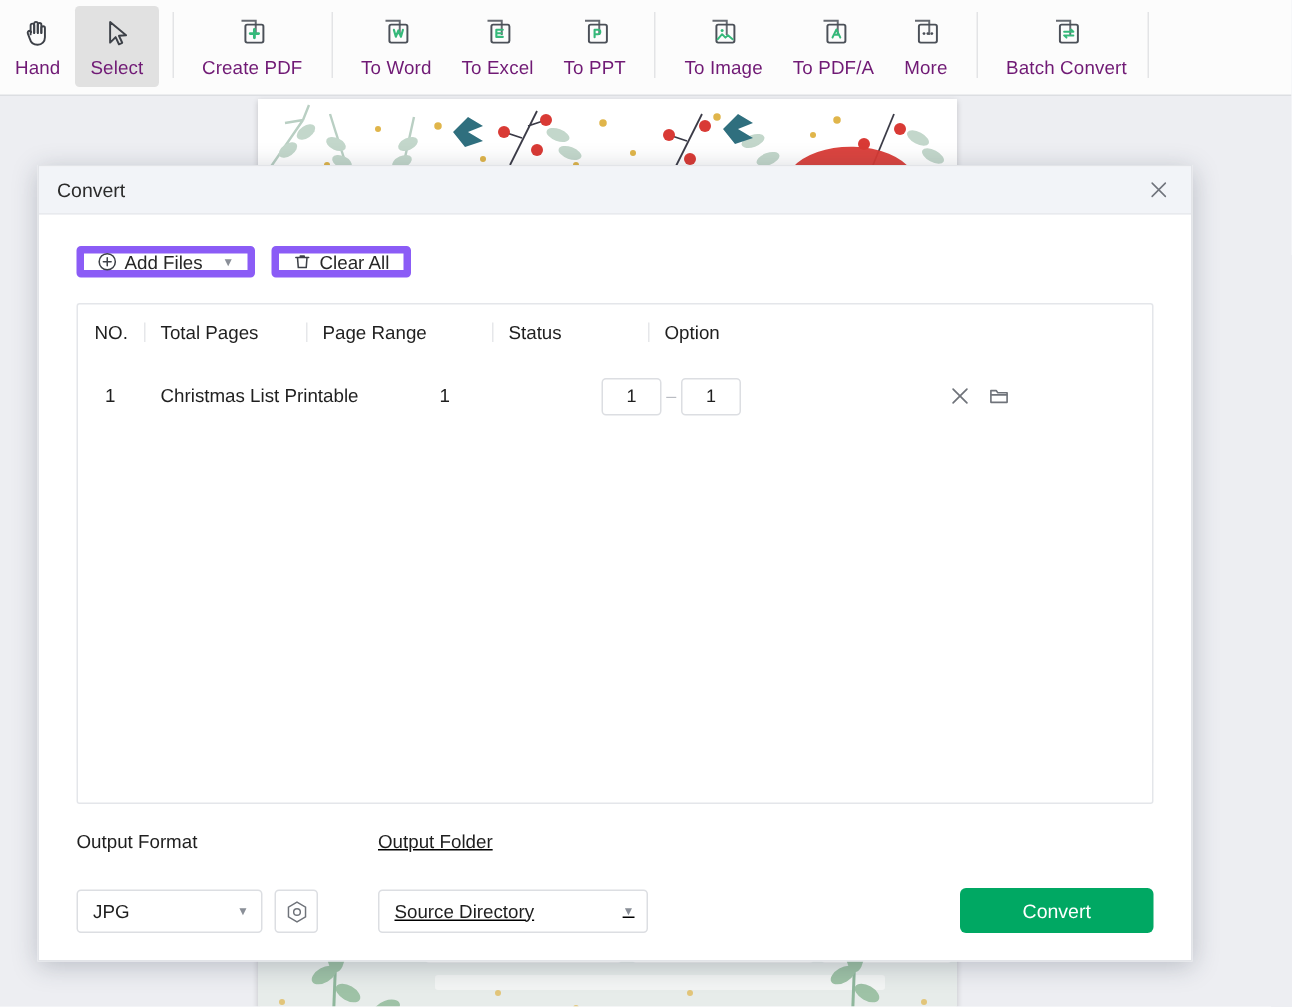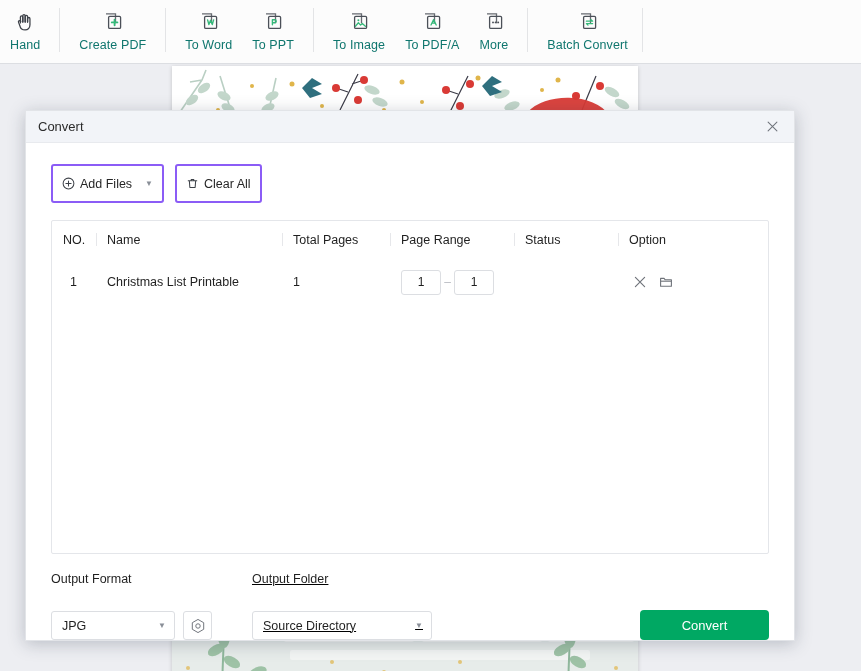--- a/index.html
+++ b/index.html
@@ -22,21 +22,21 @@
   }
   .tb-item {
     height:54px; margin-top:4px;
     display:flex; flex-direction:column; align-items:center; justify-content:flex-start;
     padding:4px 10px 0 10px; border-radius:3px;
     cursor:default; position:relative;
   }
   .tb-item.active { background:#e1e1e1; }
   .tb-ico { height:28px; display:flex; align-items:center; justify-content:center; }
   .tb-label {
-    font-size:12.5px; color:#0f766e; margin-top:2px; white-space:nowrap; letter-spacing:.1px;
+    font-size:12.5px; color:#701a75; margin-top:2px; white-space:nowrap; letter-spacing:.1px;
   }
   .tb-sep { width:1px; height:44px; background:#e3e4e6; margin:8px 9px 0 9px; }
 
   
   #doc-area { position:absolute; left:0; top:64px; width:861px; height:607px;
               background:#edeef2; overflow:hidden; }
   #page {
     position:absolute; left:172px; top:2px; width:466px; height:620px;
     background:#ffffff; box-shadow:0 1px 4px rgba(0,0,0,.18);
     overflow:hidden;
@@ -58,21 +58,21 @@
   #dlg-title .t { font-size:13px; color:#2b2b2b; flex:1; }
   #dlg-close {
     width:24px; height:22px; display:flex; align-items:center; justify-content:center;
     color:#7b7f87; cursor:default;
   }
 
   #dlg-body { position:relative; padding:0 25px; }
 
   .btn-row { display:flex; align-items:center; gap:11px; padding-top:21px; }
   .obtn {
-    height:39px; border:2px solid #8b5cf6; border-radius:3px; background:#fff;
+    height:21px; border:5px solid #8b5cf6; border-radius:3px; background:#fff;
     display:flex; align-items:center; padding:0 9px; font-size:12.5px; color:#262626;
     cursor:default; gap:5px;
   }
   .obtn .caret { margin-left:8px; color:#8a8f98; font-size:8px; line-height:1; }
 
   
   #table-wrap {
     margin-top:17px; border:1px solid #e4e6ea; border-radius:2px;
     height:334px; background:#fff; position:relative;
   }
@@ -234,20 +234,28 @@
       <svg width="22" height="22" viewBox="0 0 24 24" fill="none" stroke="#3d4148" stroke-width="1.4" stroke-linecap="round" stroke-linejoin="round">
         <path d="M7 13V6.5a1.3 1.3 0 0 1 2.6 0V12"></path>
         <path d="M9.6 12V5.2a1.3 1.3 0 0 1 2.6 0V12"></path>
         <path d="M12.2 12V6a1.3 1.3 0 0 1 2.6 0v6"></path>
         <path d="M14.8 12V8.4a1.3 1.3 0 0 1 2.6 0V15c0 3.3-2.2 5.6-5.3 5.6-3.2 0-5.1-2-5.6-4.2L5 12.4c-.4-1 .2-1.9 1.1-2 .6 0 1 .3 1.3.9"></path>
       </svg>
     </span>
     <span class="tb-label">Hand</span>
   </div>
 
+  <div class="tb-item active">
+    <span class="tb-ico">
+      <svg width="22" height="22" viewBox="0 0 24 24" fill="none" stroke="#3d4148" stroke-width="1.4" stroke-linejoin="round">
+        <path d="M7 4 L7 19 L11 15 L13.4 20.2 L15.8 19.1 L13.4 14 L18.6 13.6 Z"></path>
+      </svg>
+    </span>
+    <span class="tb-label">Select</span>
+  </div>
 
   <div class="tb-sep"></div>
 
   <div class="tb-item">
     <span class="tb-ico">
       <svg width="24" height="24" viewBox="0 0 24 24" fill="none" stroke="#4b5058" stroke-width="1.3">
         <path d="M5 3.8h9.5v9.5" opacity=".85"></path>
         <rect x="7.6" y="6.4" width="12" height="12" rx="1.2"></rect>
         <path d="M13.6 9.6v5.6M10.8 12.4h5.6" stroke="#35b97a" stroke-width="1.9" stroke-linecap="round"></path>
       </svg>
@@ -261,20 +269,30 @@
     <span class="tb-ico">
       <svg width="24" height="24" viewBox="0 0 24 24" fill="none" stroke="#4b5058" stroke-width="1.3">
         <path d="M5 3.8h9.5v9.5" opacity=".85"></path>
         <rect x="7.6" y="6.4" width="12" height="12" rx="1.2"></rect>
         <path d="M10.6 9.9l1.3 4.6 1.7-4.2 1.7 4.2 1.3-4.6" stroke="#35b97a" stroke-width="1.4" stroke-linecap="round" stroke-linejoin="round"></path>
       </svg>
     </span>
     <span class="tb-label">To Word</span>
   </div>
 
+  <div class="tb-item">
+    <span class="tb-ico">
+      <svg width="24" height="24" viewBox="0 0 24 24" fill="none" stroke="#4b5058" stroke-width="1.3">
+        <path d="M5 3.8h9.5v9.5" opacity=".85"></path>
+        <rect x="7.6" y="6.4" width="12" height="12" rx="1.2"></rect>
+        <path d="M15.2 9.8h-4.3v4.8h4.3M10.9 12.2h3.6" stroke="#35b97a" stroke-width="1.4" stroke-linecap="round" stroke-linejoin="round"></path>
+      </svg>
+    </span>
+    <span class="tb-label">To Excel</span>
+  </div>
 
   <div class="tb-item">
     <span class="tb-ico">
       <svg width="24" height="24" viewBox="0 0 24 24" fill="none" stroke="#4b5058" stroke-width="1.3">
         <path d="M5 3.8h9.5v9.5" opacity=".85"></path>
         <rect x="7.6" y="6.4" width="12" height="12" rx="1.2"></rect>
         <path d="M11.4 14.8V9.8h2.3a1.5 1.5 0 0 1 0 3h-2.3" stroke="#35b97a" stroke-width="1.4" stroke-linecap="round" stroke-linejoin="round"></path>
       </svg>
     </span>
     <span class="tb-label">To PPT</span>
@@ -365,21 +383,20 @@
             <path d="M2.4 4h9.2M5.6 4V2.8h2.8V4M3.6 4l.55 7.2h5.7L10.4 4"></path>
           </svg>
         </span>
         <span>Clear All</span>
       </div>
     </div>
 
     <div id="table-wrap">
       <div class="thead">
         <div class="th c-no">NO.</div>
-        <div class="th c-name">Name</div>
         <div class="th c-pages">Total Pages</div>
         <div class="th c-range">Page Range</div>
         <div class="th c-status">Status</div>
         <div class="th c-opt">Option</div>
       </div>
 
       <div class="trow">
         <div class="c-no">1</div>
         <div class="c-name">Christmas List Printable</div>
         <div class="c-pages">1</div>

